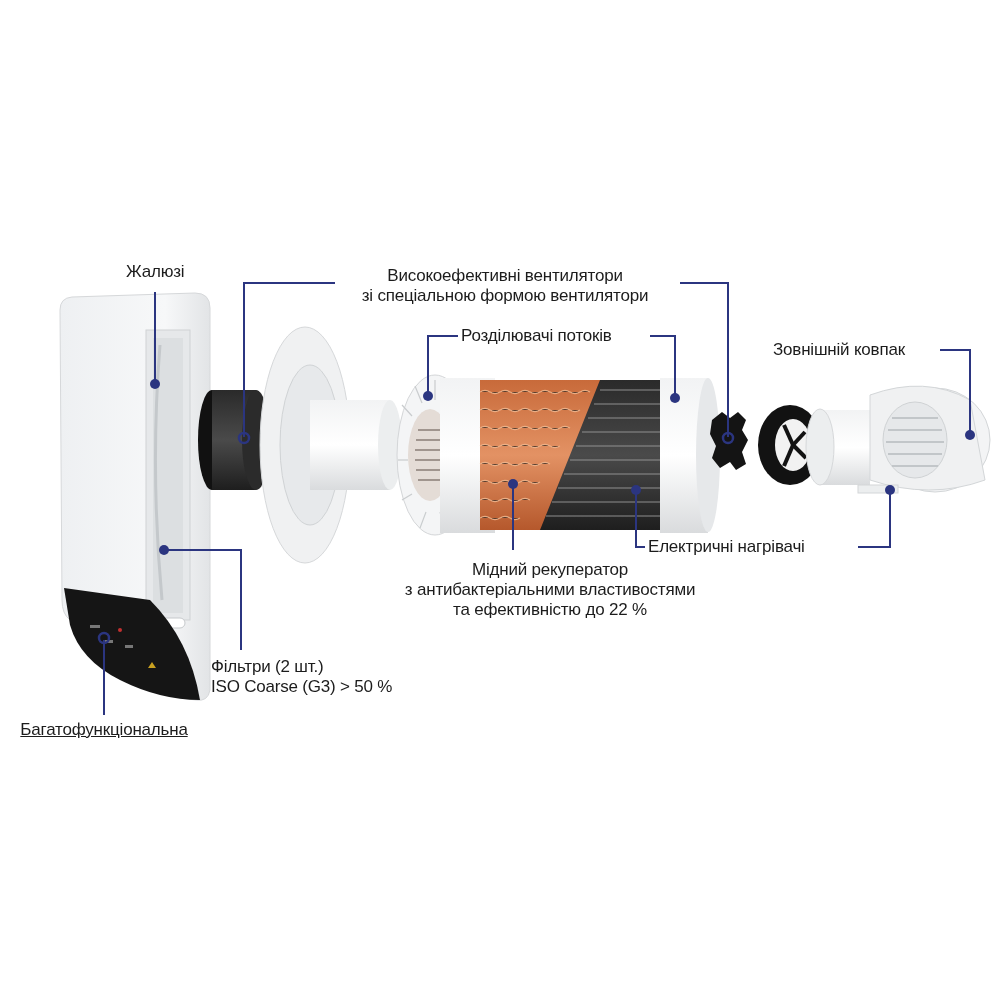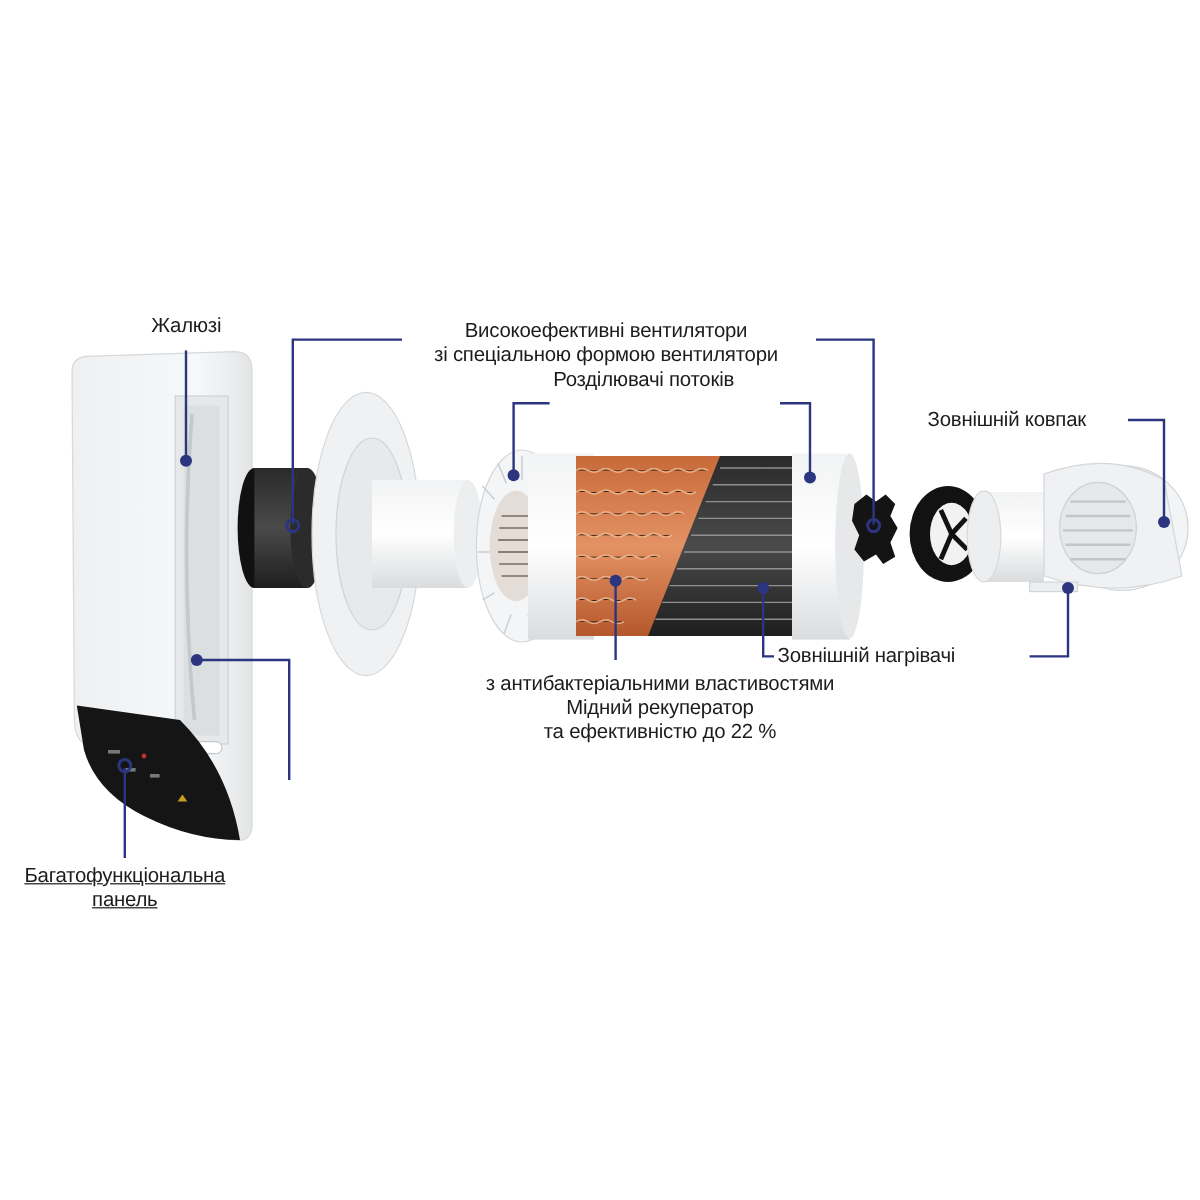--- a/index.html
+++ b/index.html
@@ -199,37 +199,40 @@
 
   <div class="label" style="left:126px; top:262px;">
     <span>Жалюзі</span>
   </div>
 
   <div class="label center" style="left:340px; top:266px; width:330px;">
     <div>Високоефективні вентилятори</div>
     <div>зі спеціальною формою вентилятори</div>
   </div>
 
-  <div class="label" style="left:461px; top:307px;">
+  <div class="label" style="left:461px; top:326px;">
     <span>Розділювачі потоків</span>
   </div>
 
   <div class="label" style="left:773px; top:340px;">
     <span>Зовнішній ковпак</span>
   </div>
 
   <div class="label center" style="left:400px; top:560px; width:300px;">
+    <div>Мідний рекуператор</div>
     <div>з антибактеріальними властивостями</div>
-    <div>Мідний рекуператор</div>
     <div>та ефективністю до 22 %</div>
   </div>
 
   <div class="label" style="left:648px; top:537px;">
-    <span>Зовнішній нагрівачі</span>
-  </div>
-
+    <span>Електричні нагрівачі</span>
+  </div>
+
+  <div class="label" style="left:211px; top:657px;">
+    <div>Фільтри (2 шт.)</div>
+    <div>ISO Coarse (G3) &gt; 50 %</div>
+  </div>
 
   <div class="label center" style="left:0px; top:720px; width:208px;text-decoration:underline;">
     <div>Багатофункціональна</div>
-    <div>панель</div>
   </div>
 
 </div>
 
 </body></html>

